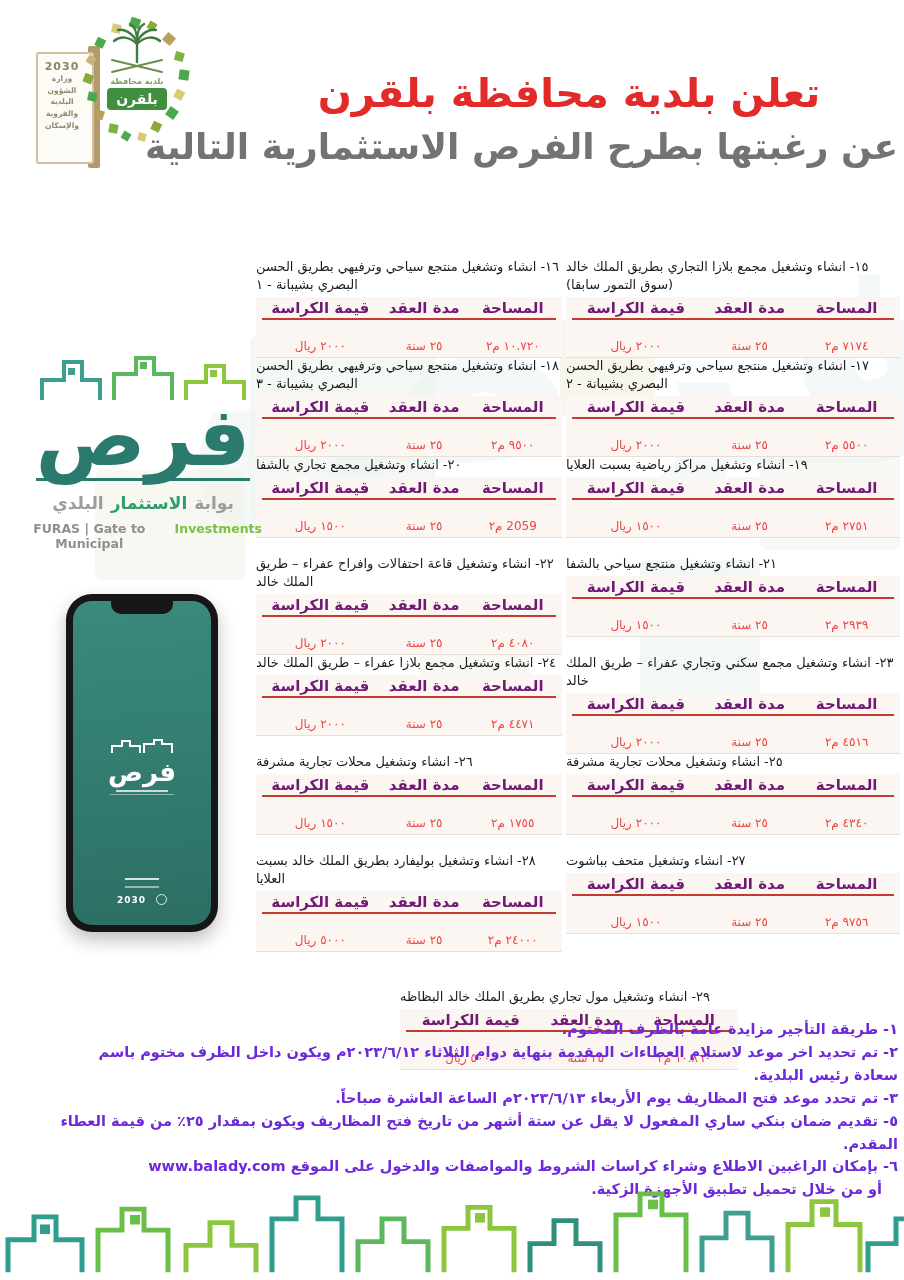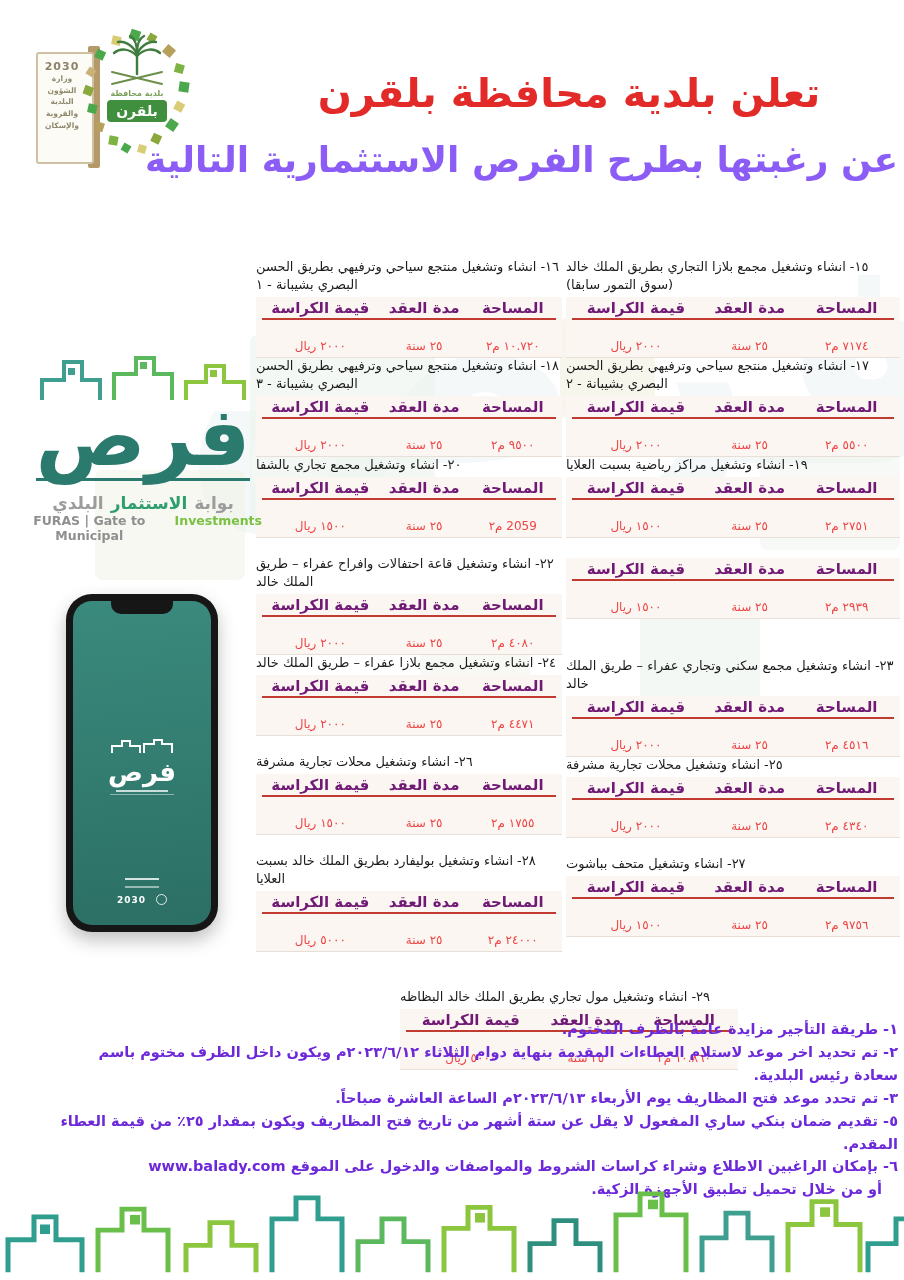--- a/index.html
+++ b/index.html
@@ -9,45 +9,45 @@
   .wm{position:absolute;border-radius:8px;opacity:.5;}
   .ghost{position:absolute;left:180px;top:210px;font-size:300px;font-weight:bold;
          color:rgba(42,122,110,0.05);line-height:1;pointer-events:none;}
   
   .ministry-logo{position:absolute;left:36px;top:52px;width:58px;height:112px;}
   .scroll{position:absolute;inset:0;border:2px solid #cfc0a4;border-radius:3px;background:#fdfbf6;
           padding:6px 10px 4px 4px;box-sizing:border-box;text-align:center;}
   .scroll-band{position:absolute;top:-6px;bottom:-4px;right:-6px;width:12px;background:#b49a6a;border-radius:2px;}
   .vision{font-size:11px;font-weight:bold;color:#8c8468;letter-spacing:1px;}
   .mline{font-size:7.5px;line-height:1.55;color:#8f8a6d;font-weight:bold;}
-  .muni-logo{position:absolute;left:82px;top:26px;width:110px;height:146px;}
+  .muni-logo{position:absolute;left:82px;top:14px;width:110px;height:146px;}
   .title{position:absolute;top:68px;right:6px;left:240px;text-align:center;white-space:nowrap;}
   .title-l1{font-size:40px;font-weight:bold;color:#e22a28;line-height:1.25;}
-  .title-l2{font-size:36px;font-weight:bold;color:#8b5cf6;margin-top:21px;}
+  .title-l2{font-size:36px;font-weight:bold;color:#737373;margin-top:8px;}
   
   .col-right{position:absolute;top:258px;right:4px;width:334px;}
   .col-left{position:absolute;top:258px;right:342px;width:306px;}
   .opp-center{position:absolute;top:988px;right:166px;width:338px;}
   .opp{height:99px;overflow:visible;}
   .opp-title{font-size:13px;font-weight:normal;color:#1c1c1c;text-align:left;line-height:1.4;}
   .opp-num{margin-left:4px;}
   .opp-table{width:100%;margin-top:3px;background:#fbf6f1;display:grid;
              grid-template-columns:1fr 1.05fr 1.35fr;padding:2px 6px 4px;box-sizing:border-box;
              border-bottom:1px solid #e8e0d8;}
   .oth{color:#701a75;font-weight:bold;font-size:15px;text-align:center;
        border-bottom:2px solid #c23b30;padding-bottom:1px;}
   .otv{font-size:12px;color:#ef4444;text-align:center;padding-top:19px;font-weight:normal;}
   
   .sidebar{position:absolute;left:24px;top:346px;width:238px;text-align:center;}
   .furas-word{font-size:82px;font-weight:bold;color:#2a7a6e;line-height:.9;margin-top:-4px;}
   .furas-underline{height:3px;background:#2a7a6e;width:90%;margin:4px auto 12px;}
   .furas-tagline{display:flex;justify-content:center;gap:7px;font-size:17px;color:#9c9c9c;font-weight:bold;}
   .hl{color:#2f9e6e;}
   .furas-en{direction:ltr;display:flex;justify-content:space-between;gap:20px;font-size:12.5px;
-            color:#8f8f8f;font-weight:bold;}
+            color:#8f8f8f;font-weight:bold;margin-top:8px;}
   .hl-en{color:#7ac143;}
   
   .phone{position:absolute;left:66px;top:594px;width:152px;height:338px;background:#161616;
          border-radius:26px;padding:7px;box-sizing:border-box;box-shadow:0 8px 18px rgba(0,0,0,.25);}
   .screen{height:100%;border-radius:19px;background:linear-gradient(175deg,#3a8a7d 0%,#2c6f64 100%);
           position:relative;overflow:hidden;}
   .notch{position:absolute;top:0;left:50%;transform:translateX(-50%);width:62px;height:13px;
          background:#161616;border-radius:0 0 10px 10px;}
   .screen-logo{position:absolute;top:42%;left:0;right:0;text-align:center;color:#fff;}
   .screen-logo .w{font-size:26px;font-weight:bold;line-height:1;display:block;}
@@ -173,20 +173,23 @@
     <div class="opp-table">
       <div class="oth">المساحة</div>
       <div class="oth">مدة العقد</div>
       <div class="oth">قيمة الكراسة</div>
       <div class="otv">٢٧٥١ م٢</div>
       <div class="otv">٢٥ سنة</div>
       <div class="otv">١٥٠٠ ريال</div>
     </div>
   </div>
       <div class="opp">
+    <div class="opp-title">
+      <span class="opp-num">٢١-</span><span class="opp-text">انشاء وتشغيل منتجع سياحي بالشفا</span>
+    </div>
     <div class="opp-table">
       <div class="oth">المساحة</div>
       <div class="oth">مدة العقد</div>
       <div class="oth">قيمة الكراسة</div>
       <div class="otv">٢٩٣٩ م٢</div>
       <div class="otv">٢٥ سنة</div>
       <div class="otv">١٥٠٠ ريال</div>
     </div>
   </div>
       <div class="opp">

